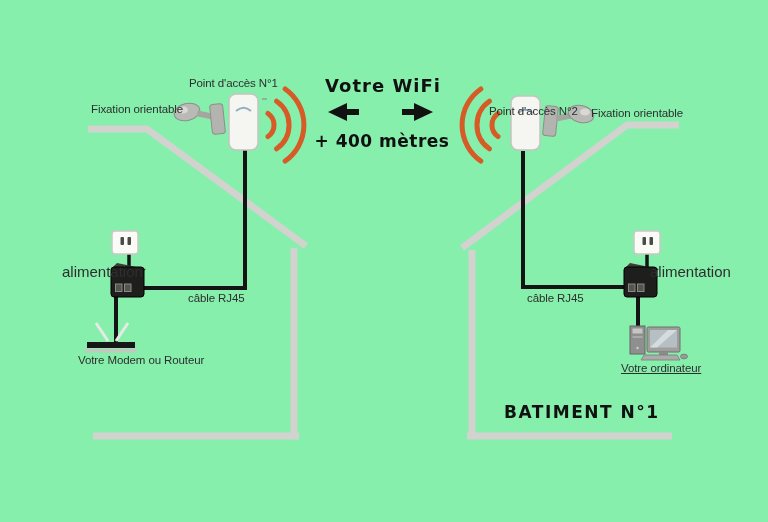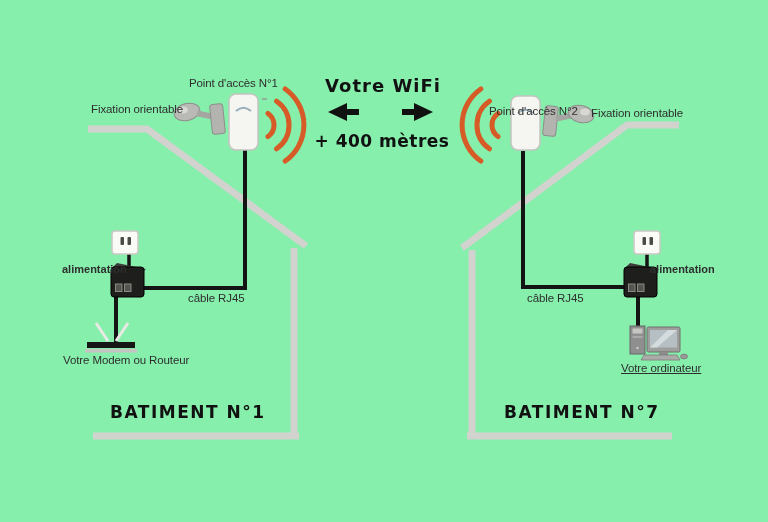--- a/index.html
+++ b/index.html
@@ -1,20 +1,20 @@
 <!DOCTYPE html>
 <html><head>
 <meta charset="utf-8">
 <style>
   html,body{margin:0;padding:0;background:#ffffff;}
   .canvas{position:relative;width:768px;height:522px;background:#86efac;overflow:hidden;
           font-family:"Liberation Sans", sans-serif;}
   .layer{position:absolute;left:0;top:0;}
   .lbl{position:absolute;font-size:11.5px;color:#2e2e2e;white-space:nowrap;letter-spacing:-0.1px;}
-  .lbl-sm{position:absolute;font-size:11px;color:#2e2e2e;white-space:nowrap;font-weight:bold;}
+  .lbl-sm{position:absolute;font-size:15px;color:#2e2e2e;white-space:nowrap;}
   .comic{position:absolute;font-family:"DejaVu Sans", sans-serif;font-weight:bold;color:#111111;
          white-space:nowrap;text-align:center;}
   .center-title{left:318px;top:75px;width:130px;font-size:18px;letter-spacing:1px;}
   .center-dist{left:308px;top:131px;width:148px;font-size:17px;letter-spacing:0.5px;}
   .bat1{left:110px;top:402px;width:150px;font-size:17px;letter-spacing:1.5px;}
   .bat2{left:504px;top:402px;width:150px;font-size:17px;letter-spacing:1.5px;}
 </style>
 </head>
 <body>
 
@@ -132,22 +132,21 @@
   <div class="lbl" style="left:91px;top:103px;">Fixation orientable</div>
 
   <div class="comic center-title">Votre WiFi</div>
   <div class="comic center-dist">+ 400 mètres</div>
 
   <div class="lbl" style="left:489px;top:77px;margin-top:28px;">Point d'accès N°2</div>
   <div class="lbl" style="left:591px;top:107px;">Fixation orientable</div>
 
   <div class="lbl-sm" style="left:62px;top:263px;">alimentation</div>
   <div class="lbl" style="left:188px;top:292px;">câble RJ45</div>
-  <div class="lbl" style="left:63px;top:354px;">Votre Modem ou Routeur</div>
+  <div class="lbl" style="left:78px;top:354px;">Votre Modem ou Routeur</div>
 
   <div class="lbl-sm" style="left:650px;top:263px;">alimentation</div>
   <div class="lbl" style="left:527px;top:292px;">câble RJ45</div>
   <div class="lbl" style="left:621px;top:362px;text-decoration:underline;">Votre ordinateur</div>
 
-  <div class="comic bat1">BATIMENT N°1</div>
-  <div class="comic bat2">BATIMENT N°7</div>
+  <div class="comic bat2">BATIMENT N°1</div>
 
 </div>
 
 </body></html>

